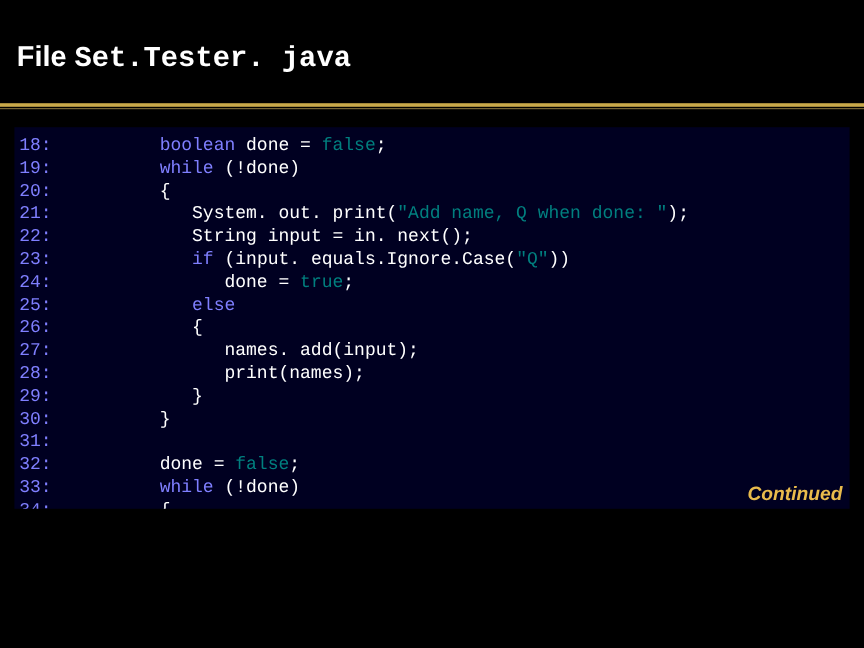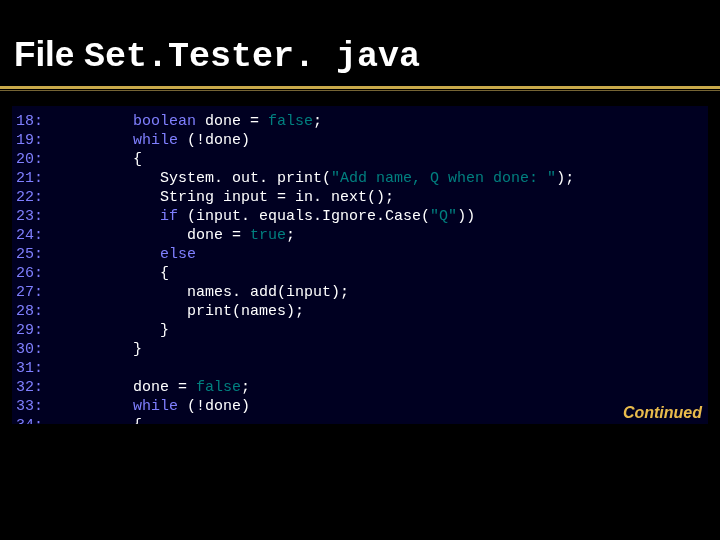--- a/index.html
+++ b/index.html
@@ -11,21 +11,21 @@
   }
   .slide {
     width: 720px; height: 540px;
     background: #000;
     position: relative;
   }
   .title {
     position: absolute;
     top: 36px; left: 14px;
     color: #fff;
-    font-size: 35px;
+    font-size: 24px;
     font-weight: bold;
     line-height: 1;
   }
   .title .filename {
     font-family: "Courier New", Courier, monospace;
     font-weight: bold;
   }
   .rule1 {
     position: absolute;
     left: 0; right: 0; top: 86px;

